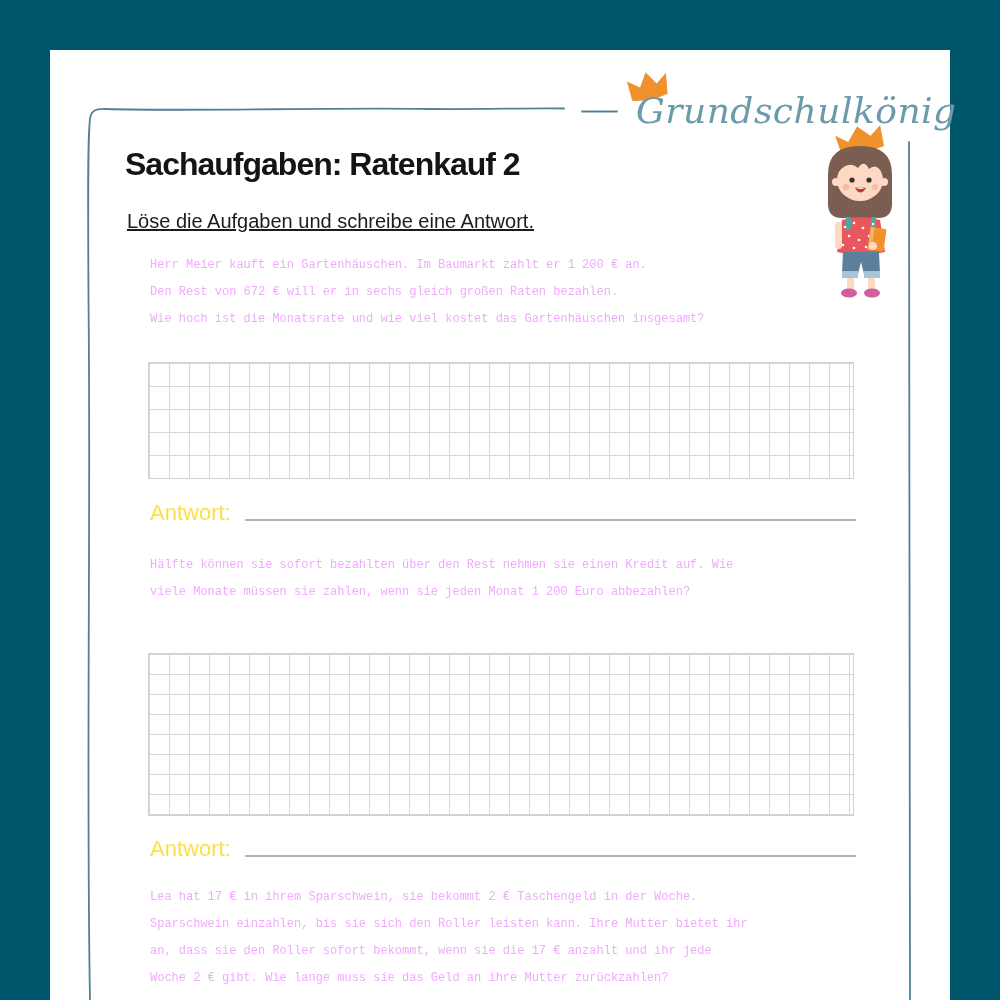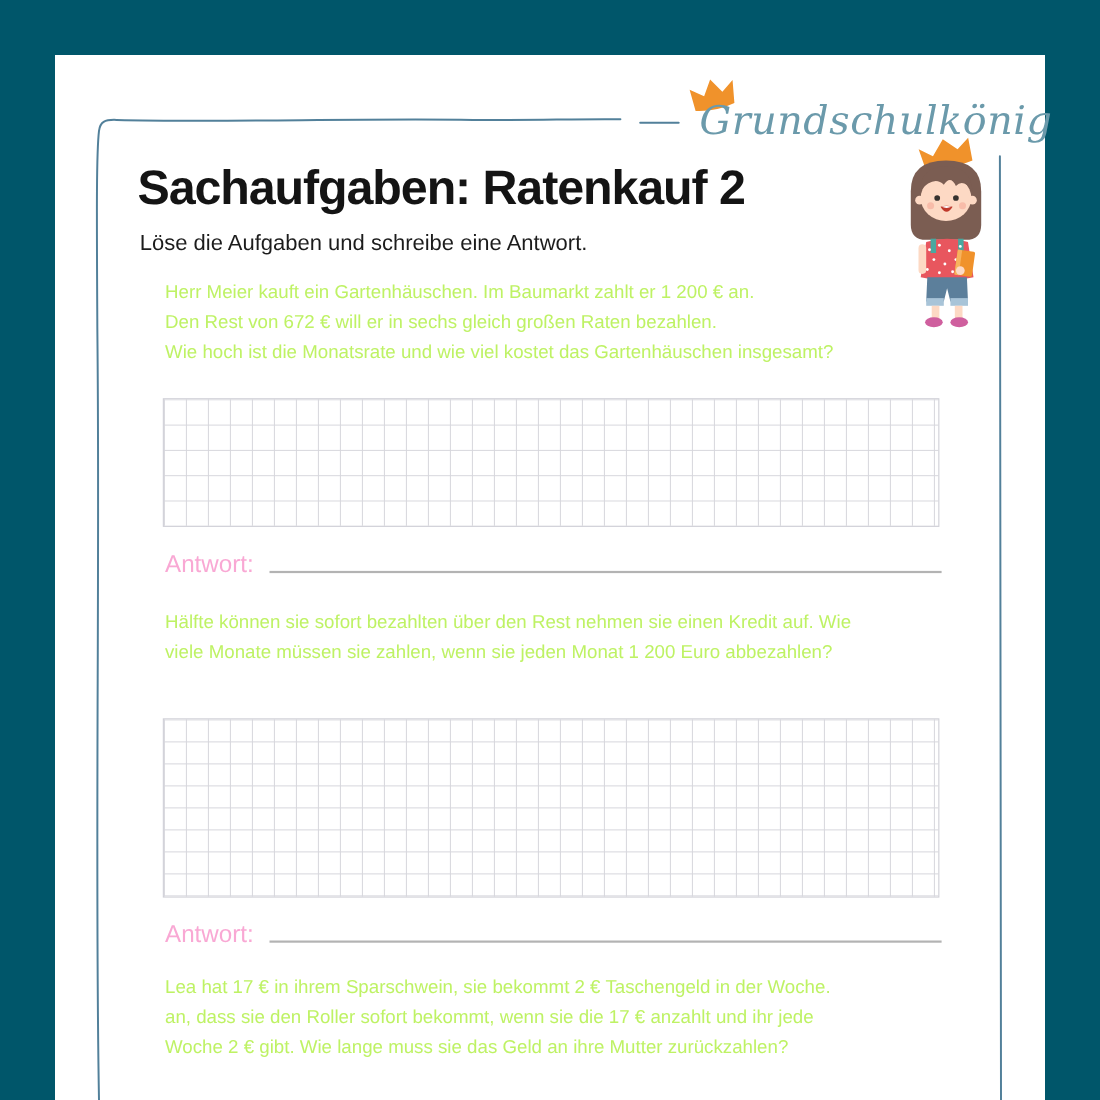--- a/index.html
+++ b/index.html
@@ -19,31 +19,31 @@
     position:absolute; left:8px; top:20px;
     font-family:"DejaVu Serif", serif; font-style:italic;
     font-size:36px; color:#6b9aab; letter-spacing:0.5px; white-space:nowrap;
   }
   .logo-crown { position:absolute; left:-2px; top:0; transform:rotate(-10deg); }
 
   .mascot { position:absolute; left:814px; top:124px; width:96px; height:176px; }
 
   .title {
     position:absolute; left:125px; top:146px;
-    font-size:44px; font-weight:bold; color:#141414;
+    font-size:32px; font-weight:bold; color:#141414;
     letter-spacing:-1px; white-space:nowrap;
   }
   .subtitle {
     position:absolute; left:127px; top:210px;
-    font-size:20px; color:#1c1c1c; white-space:nowrap;
+    font-size:20px; color:#1c1c1c; white-space:nowrap;text-decoration:underline;
   }
 
   .problem { position:absolute; left:150px; width:720px; }
   .problem .line {
-    font-size:17px; line-height:27px; color:#bef264; white-space:nowrap;
+    font-size:12px; line-height:27px; color:#f0abfc; white-space:nowrap;font-family:Liberation Mono, monospace;
   }
   #problem-1 { top:252px; }
   #problem-2 { top:552px; }
   #problem-3 { top:884px; }
 
   .grid {
     position:absolute; left:148px; width:704px; background:#ffffff;
     border:1px solid #cfcfd6;
     background-image:
       linear-gradient(to right, #d6d6dc 1px, transparent 1px),
@@ -51,21 +51,21 @@
   }
   #grid-1 { top:362px; height:115px; background-size:20px 23px; }
   #grid-2 { top:653px; height:161px; background-size:20px 20px; }
 
   .answer-row {
     position:absolute; left:150px; width:706px;
     display:flex; align-items:flex-end;
   }
   #answer-1 { top:500px; }
   #answer-2 { top:836px; }
-  .answer-label { font-size:22px; color:#f9a8d4; white-space:nowrap; }
+  .answer-label { font-size:22px; color:#fde047; white-space:nowrap; }
   .answer-line {
     flex:1; height:0; border-bottom:2px solid #b3b3b3;
     margin:0 0 5px 14px;
   }
 </style>
 </head>
 <body>
 
 <div id="screen">
 
@@ -171,17 +171,18 @@
 
   <div class="grid" id="grid-2"></div>
 
   <div class="answer-row" id="answer-2">
     <span class="answer-label">Antwort:</span>
     <span class="answer-line"></span>
   </div>
 
   <div class="problem" id="problem-3">
     <div class="line">Lea hat 17 € in ihrem Sparschwein, sie bekommt 2 € Taschengeld in der Woche.</div>
+    <div class="line">Sparschwein einzahlen, bis sie sich den Roller leisten kann. Ihre Mutter bietet ihr</div>
     <div class="line">an, dass sie den Roller sofort bekommt, wenn sie die 17 € anzahlt und ihr jede</div>
     <div class="line">Woche 2 € gibt. Wie lange muss sie das Geld an ihre Mutter zurückzahlen?</div>
   </div>
 
 </div>
 
 </body></html>

